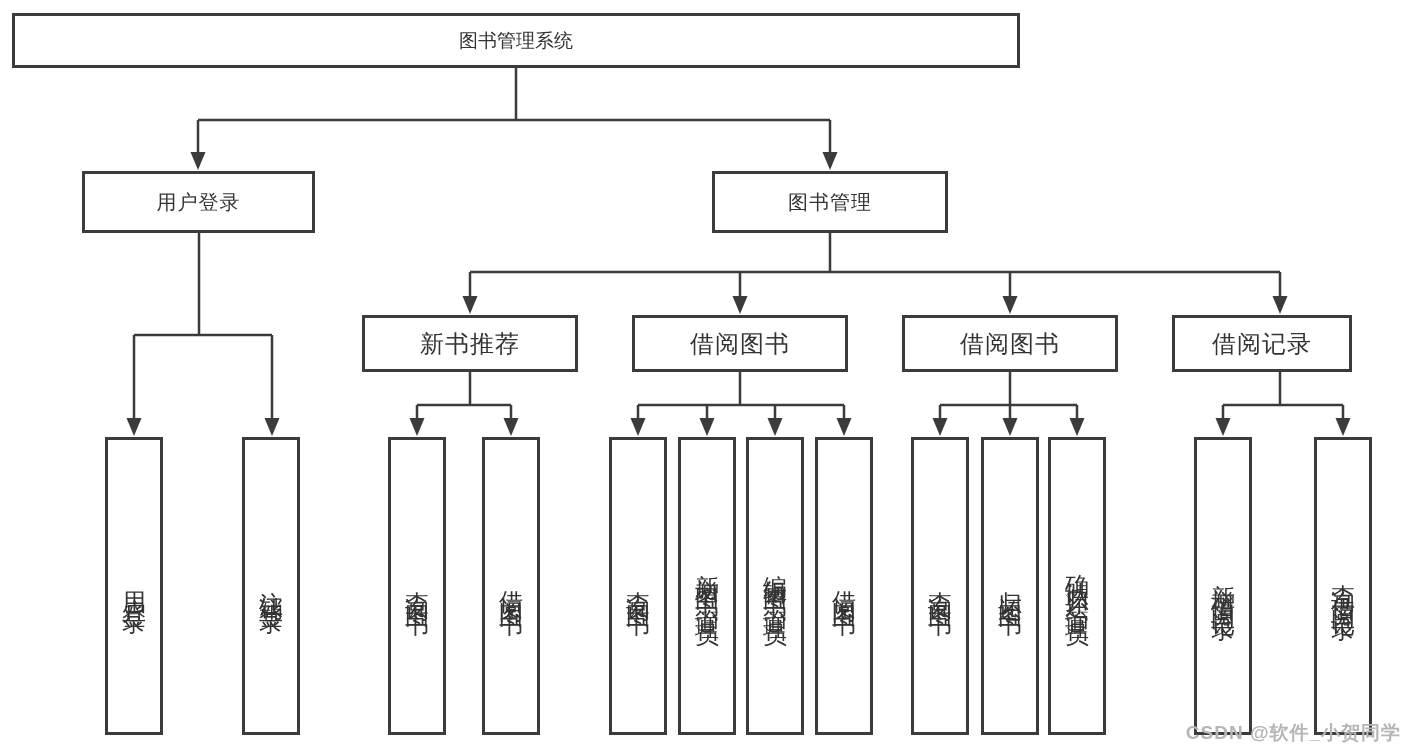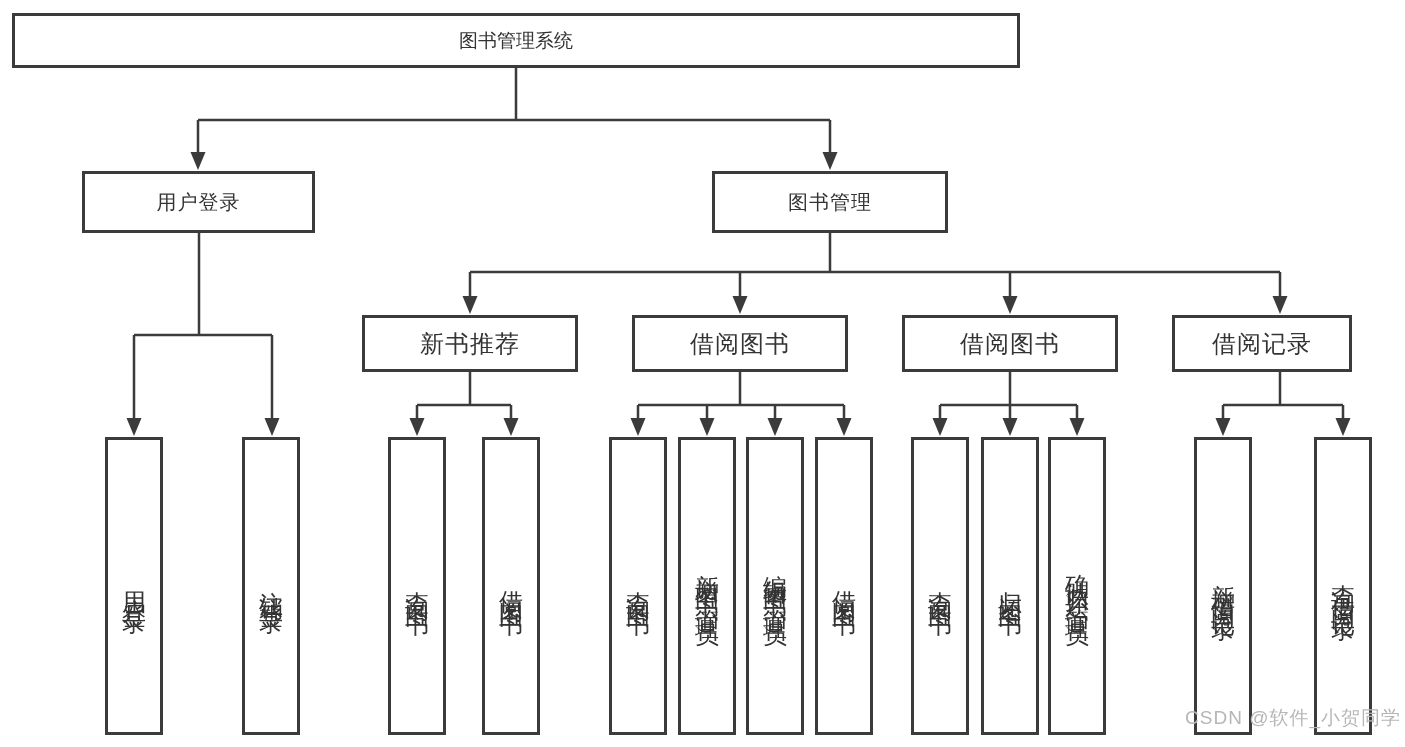--- a/index.html
+++ b/index.html
@@ -64,25 +64,26 @@
   .leaf-6  { left: 746px; }
   .leaf-7  { left: 815px; }
   .leaf-8  { left: 911px; }
   .leaf-9  { left: 981px; }
   .leaf-10 { left: 1048px; }
   .leaf-11 { left: 1194px; }
   .leaf-12 { left: 1314px; }
   .watermark {
     position: absolute;
     right: 4px;
-    bottom: 16px;
+    bottom: 1px;
     font-size: 19px;
     color: #b6b6b6;
     letter-spacing: 1px;
     z-index: 3;
+    font-weight: bold;
   }
 </style>
 </head>
 <body>
 
 <div class="canvas">
 
   <svg class="connectors" viewBox="0 0 1405 747" xmlns="http://www.w3.org/2000/svg">
     <g stroke="#3b3b3b" stroke-width="2.5" fill="none">
       <g>

